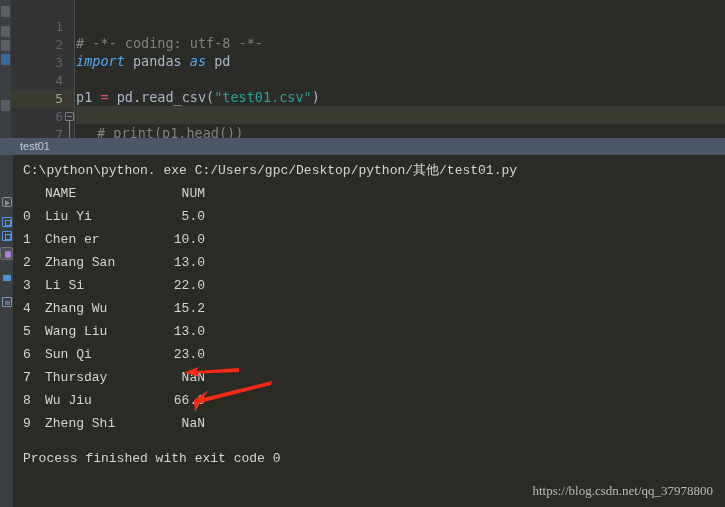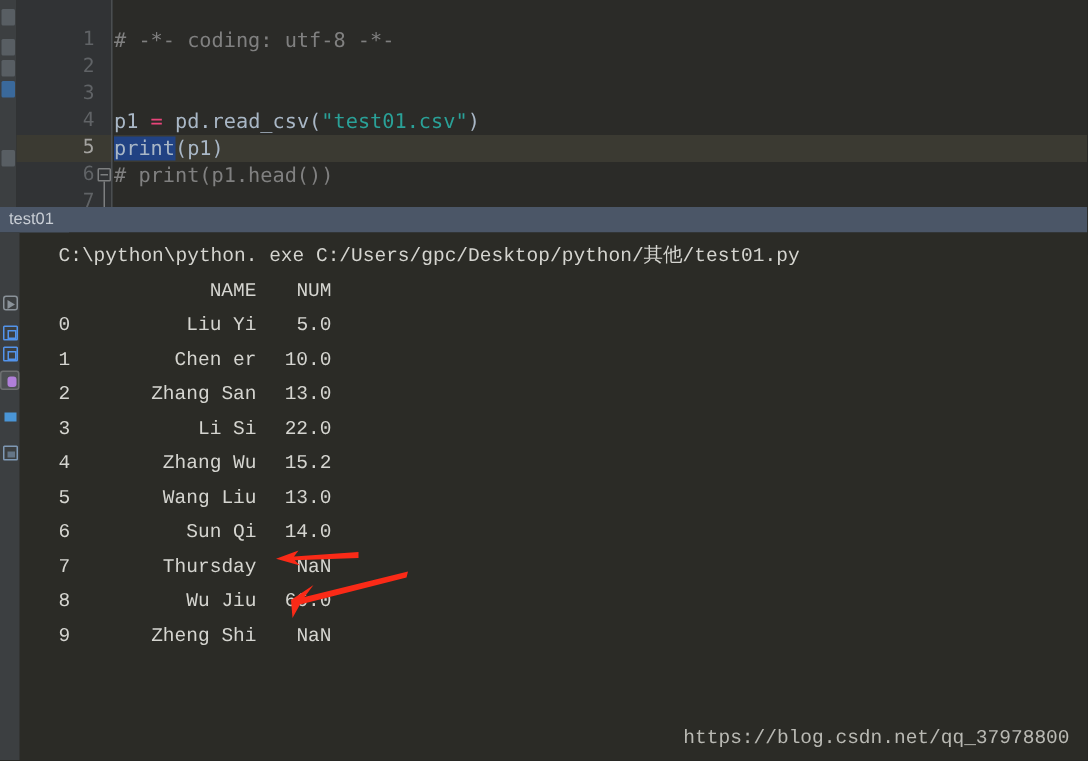--- a/index.html
+++ b/index.html
@@ -90,21 +90,21 @@
     background: #7d7f80;
   }
   .fold-tail {
     position: absolute;
     left: 5px;
     width: 1px;
     background: #7d7f80;
   }
   #code-area {
     position: absolute;
-    left: 76px; top: 0;
+    left: 76px; top: 16px;
     right: 0; height: 138px;
   }
   .code-line {
     position: absolute;
     left: 0; right: 0;
     height: 18px;
     line-height: 18px;
     white-space: pre;
     font-size: 13.5px;
     font-family: "DejaVu Sans Mono", monospace;
@@ -128,21 +128,21 @@
   #console-tabbar {
     position: absolute;
     left: 0; top: 138px;
     width: 725px; height: 17px;
     background: #4b5667;
   }
   #console-tab {
     position: absolute;
     left: 0; top: 0;
     height: 27px;
-    padding: 0 10px 0 6px;
+    padding: 0 10px 0 20px;
     line-height: 17px;
     color: #c8cdd4;
     font-size: 11px;
     font-family: "Liberation Sans", sans-serif;
     background: #4b5667;
     white-space: nowrap;
   }
 
   
   #console-pane {
@@ -221,21 +221,21 @@
     content: "";
     position: absolute;
     left: 2px; top: 3px;
     width: 5px; height: 4px;
     background: #7f99b5;
     opacity:.6;
   }
   #console-text {
     position: absolute;
     left: 13px; top: 0;
-    right: 0; height: 320px; margin-left: 16px;
+    right: 0; height: 320px;
   }
   .out-line {
     position: absolute;
     left: 10px;
     height: 23px;
     line-height: 23px;
     white-space: pre;
     color: #d5d5d0;
     font-size: 13px;
     font-family: "DejaVu Serif", serif;
@@ -248,21 +248,20 @@
   
   .row-idx {
     position: absolute;
     width: 14px;
     text-align: left;
   }
   .row-name {
     position: absolute;
     left: 22px;
     width: 110px;
-    text-align: right;
   }
   .row-num {
     position: absolute;
     left: 138px;
     width: 44px;
     text-align: right;
   }
 
   
   #annotations {
@@ -272,21 +271,21 @@
     pointer-events: none;
   }
 
   
   #watermark {
     position: absolute;
     right: 12px;
     bottom: 8px;
     color: #c6c6c0;
     font-size: 13px;
-    font-family: Liberation Mono, monospace;
+    font-family: Liberation Serif, serif;
     opacity: .92;
     white-space: nowrap;
     padding-left: 36px;
   }
 </style>
 </head>
 <body>
 
 <div id="app">
 
@@ -311,25 +310,25 @@
         <div class="gutter-line" style="top: 126px;">7</div>
       </div>
     <div id="editor-fold-col">
         <div class="fold-marker" style="top: 112px;"></div>
         <div class="fold-tail" style="top: 121px; height: 18px;"></div>
       </div>
     <div id="gutter-divider"></div>
 
     <div id="code-area">
         <div class="code-line" style="top: 18px;"><span class="tok-comment"># -*- coding: utf-8 -*-</span></div>
+        <div class="code-line" style="top: 36px;"><span class="tok-kw-it">import</span><span class="tok-plain"> pandas </span><span class="tok-kw-it">as</span><span class="tok-plain"> pd</span></div>
         <div class="code-line" style="top: 54px;"></div>
         <div class="code-line" style="top: 72px;"><span class="tok-plain">p1 </span><span class="tok-op">=</span><span class="tok-plain"> pd.read_csv(</span><span class="tok-str">"test01.csv"</span><span class="tok-plain">)</span></div>
         <div class="caret-row" style="top: 90px;"></div>
-        <div class="code-line" style="top: 90px;"><span class="tok-fn-hl">print</span><span class="tok-plain">(p1)</span></div>
-        <div class="code-line" style="top: 108px;"><span class="tok-comment"># print(p1.head())</span></div>
+        <div class="code-line" style="top: 108px; margin-left: 21px;"><span class="tok-comment"># print(p1.head())</span></div>
       </div>
   </div>
 
   <div id="console-tabbar">
     <div id="console-tab">test01</div>
   </div>
 
   <div id="console-pane">
 
     <div id="console-toolbar">
@@ -345,25 +344,26 @@
     <div id="console-text">
       <div class="out-line mono" id="cmd-line" style="top:4px;">C:\python\python. exe C:/Users/gpc/Desktop/python/其他/test01.py</div>
       <div id="table-rows">
           <div class="out-line mono" style="top: 27px;"><span class="row-idx"></span><span class="row-name">NAME</span><span class="row-num">NUM</span></div>
           <div class="out-line mono" style="top: 50px;"><span class="row-idx">0</span><span class="row-name">Liu Yi</span><span class="row-num">5.0</span></div>
           <div class="out-line mono" style="top: 73px;"><span class="row-idx">1</span><span class="row-name">Chen er</span><span class="row-num">10.0</span></div>
           <div class="out-line mono" style="top: 96px;"><span class="row-idx">2</span><span class="row-name">Zhang San</span><span class="row-num">13.0</span></div>
           <div class="out-line mono" style="top: 119px;"><span class="row-idx">3</span><span class="row-name">Li Si</span><span class="row-num">22.0</span></div>
           <div class="out-line mono" style="top: 142px;"><span class="row-idx">4</span><span class="row-name">Zhang Wu</span><span class="row-num">15.2</span></div>
           <div class="out-line mono" style="top: 165px;"><span class="row-idx">5</span><span class="row-name">Wang Liu</span><span class="row-num">13.0</span></div>
-          <div class="out-line mono" style="top: 188px;"><span class="row-idx">6</span><span class="row-name">Sun Qi</span><span class="row-num">14.0</span></div>
+          <div class="out-line mono" style="top: 188px;"><span class="row-idx">6</span><span class="row-name">Sun Qi</span><span class="row-num">23.0</span></div>
           <div class="out-line mono" style="top: 211px;"><span class="row-idx">7</span><span class="row-name">Thursday</span><span class="row-num">NaN</span></div>
           <div class="out-line mono" style="top: 234px;"><span class="row-idx">8</span><span class="row-name">Wu Jiu</span><span class="row-num">66.0</span></div>
           <div class="out-line mono" style="top: 257px;"><span class="row-idx">9</span><span class="row-name">Zheng Shi</span><span class="row-num">NaN</span></div>
         </div>
+      <div class="out-line mono" id="exit-line" style="top:292px;">Process finished with exit code 0</div>
     </div>
   </div>
 
   <svg id="annotations" viewBox="0 0 725 507" width="725" height="507">
     <g>
       <path d="M 239,368 L 196,371 L 199,367 L 184,372.5 L 200,377 L 196.5,373.5 L 239,372 Z" fill="#fa2a17"></path>
     </g>
     <g>
       <path d="M 272,381 L 203,398 L 209,390 L 194,400 L 195,412 L 200,403 L 271,385 Z" fill="#fa2a17"></path>
     </g>

